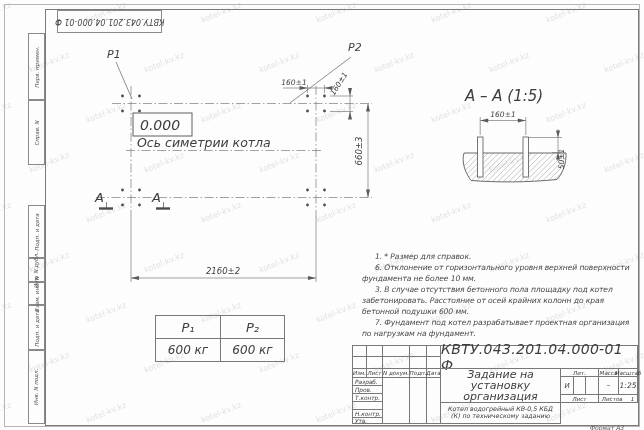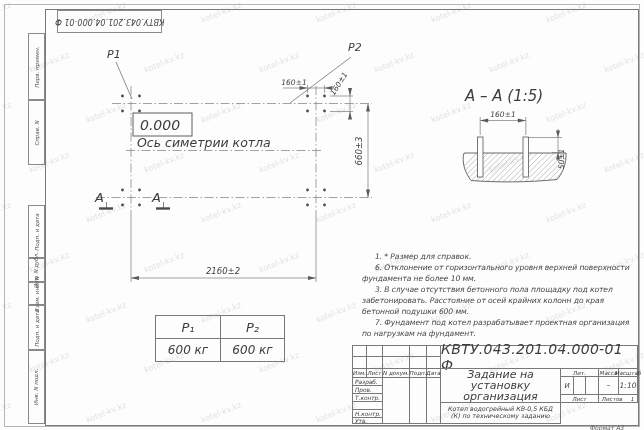--- a/index.html
+++ b/index.html
@@ -319,21 +319,21 @@
     <div class="cell" style="left:88px;top:23px;width:121px;height:35px;font-size:11px;line-height:11px;text-align:center;">Задание на установку организация</div>
     <div class="cell" style="left:88px;top:57px;width:121px;height:22px;font-size:6.3px;line-height:6.8px;text-align:center;padding:0 4px;">Котел водогрейный КВ-0,5 КБД (К) по техническому заданию</div>
 
     <div class="cell tb-h" style="left:208px;top:23px;width:39px;height:9px;">Лит.</div>
     <div class="cell tb-h" style="left:246px;top:23px;width:21px;height:9px;">Масса</div>
     <div class="cell tb-h" style="left:266px;top:23px;width:20px;height:9px;">Масштаб</div>
     <div class="cell" style="left:208px;top:31px;width:14px;height:19px;font-size:7px;">И</div>
     <div class="cell" style="left:221px;top:31px;width:13px;height:19px;"></div>
     <div class="cell" style="left:233px;top:31px;width:14px;height:19px;"></div>
     <div class="cell" style="left:246px;top:31px;width:21px;height:19px;font-size:8px;">–</div>
-    <div class="cell" style="left:266px;top:31px;width:20px;height:19px;font-size:7.5px;">1:10</div>
+    <div class="cell" style="left:266px;top:31px;width:20px;height:19px;font-size:7.5px;">1:25</div>
 
     <div class="cell tb-h" style="left:208px;top:49px;width:39px;height:9px;">Лист</div>
     <div class="cell tb-h" style="left:246px;top:49px;width:40px;height:9px;gap:8px;">
       <span>Листов</span>
       <span>1</span>
     </div>
 
   </div>
 
   <div class="fmt">Формат А3</div>

